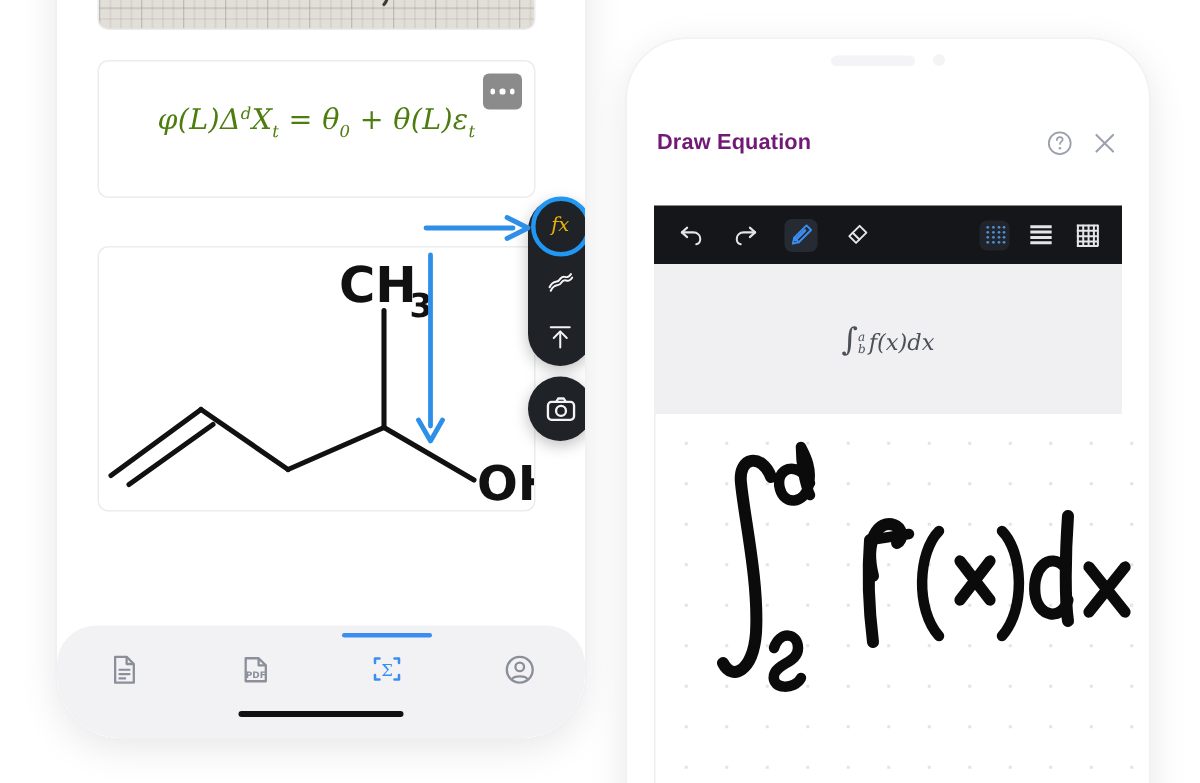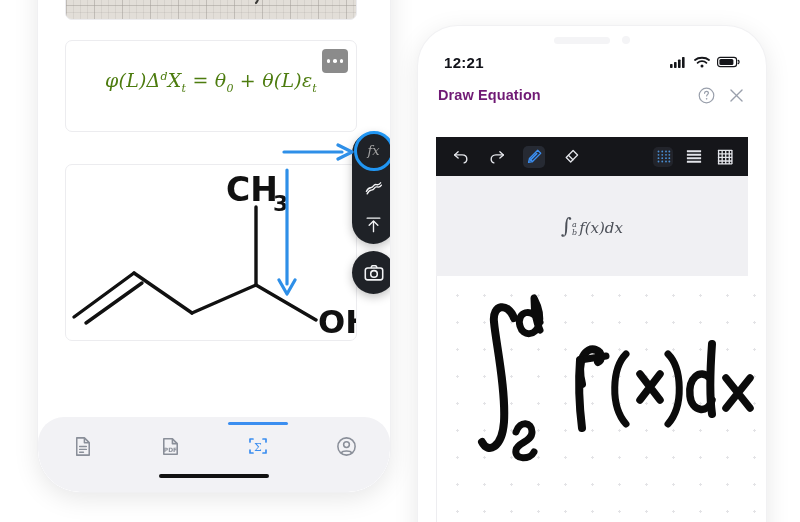--- a/index.html
+++ b/index.html
@@ -54,21 +54,21 @@
   .fab-pill{
     position:absolute;left:314px;top:252px;width:43px;height:112px;
     background:#1f2227;border-radius:22px;
     display:flex;flex-direction:column;align-items:center;
     box-shadow:0 3px 10px rgba(0,0,0,.25);z-index:9;
   }
   .fab-item{width:43px;height:37px;display:flex;align-items:center;justify-content:center;position:relative;}
   .fx-ring{
     width:34px;height:34px;border-radius:50%;border:3px solid #2196f3;
     display:flex;align-items:center;justify-content:center;
-    font-family:"DejaVu Serif", serif;font-style:italic;font-size:13px;color:#a3a3a3;
+    font-family:"DejaVu Serif", serif;font-style:italic;font-size:13px;color:#eab308;
   }
   .fab-cam{
     position:absolute;left:314px;top:371px;width:43px;height:43px;border-radius:50%;
     background:#1f2227;display:flex;align-items:center;justify-content:center;
     box-shadow:0 3px 10px rgba(0,0,0,.25);z-index:9;
   }
 
   
   .ann{position:absolute;z-index:12;}
   #arrow-h{left:244px;top:262px;width:72px;height:20px;}
@@ -298,41 +298,20 @@
     </div>
   </div>
 
   <div class="phone-right">
 
     <div class="notch-row">
       <div class="speaker"></div>
       <div class="frontcam"></div>
     </div>
 
-    <div class="statusbar">
-      <div class="clock">12:21</div>
-      <div class="status-icons">
-        <svg width="17" height="12" viewBox="0 0 17 12">
-          <rect x="0" y="8" width="2.6" height="4" rx="0.7" fill="#15161a"></rect>
-          <rect x="4" y="6" width="2.6" height="6" rx="0.7" fill="#15161a"></rect>
-          <rect x="8" y="3.5" width="2.6" height="8.5" rx="0.7" fill="#15161a"></rect>
-          <rect x="12" y="1" width="2.6" height="11" rx="0.7" fill="#15161a"></rect>
-        </svg>
-        <svg width="16" height="12" viewBox="0 0 16 12">
-          <path d="M1 4 C4.5 1 11.5 1 15 4" fill="none" stroke="#15161a" stroke-width="1.8" stroke-linecap="round"></path>
-          <path d="M3.6 6.8 C6 4.6 10 4.6 12.4 6.8" fill="none" stroke="#15161a" stroke-width="1.8" stroke-linecap="round"></path>
-          <circle cx="8" cy="10" r="1.5" fill="#15161a"></circle>
-        </svg>
-        <svg width="23" height="12" viewBox="0 0 23 12">
-          <rect x="0.6" y="1.4" width="19" height="9.2" rx="2.6" fill="none" stroke="#15161a" stroke-width="1.2"></rect>
-          <rect x="2.4" y="3.1" width="14" height="5.8" rx="1.5" fill="#15161a"></rect>
-          <path d="M21.2 4.4 C22.4 5 22.4 7 21.2 7.6" fill="none" stroke="#15161a" stroke-width="1.2" stroke-linecap="round"></path>
-        </svg>
-      </div>
-    </div>
 
     <div class="apphdr">
       <div class="apphdr-title">Draw Equation</div>
       <div class="apphdr-actions">
         <svg width="19" height="19" viewBox="0 0 24 24">
           <circle cx="12" cy="12" r="9.2" fill="none" stroke="#9aa0ac" stroke-width="1.5"></circle>
           <path d="M9.6 9.3 C9.6 7.5 11 6.7 12.2 6.8 C13.8 6.9 14.6 8 14.4 9.2 C14.2 10.6 12.2 10.9 12.2 12.6" fill="none" stroke="#9aa0ac" stroke-width="1.5" stroke-linecap="round"></path>
           <circle cx="12.15" cy="16.2" r="1.05" fill="#9aa0ac"></circle>
         </svg>
         <svg width="19" height="19" viewBox="0 0 24 24">

